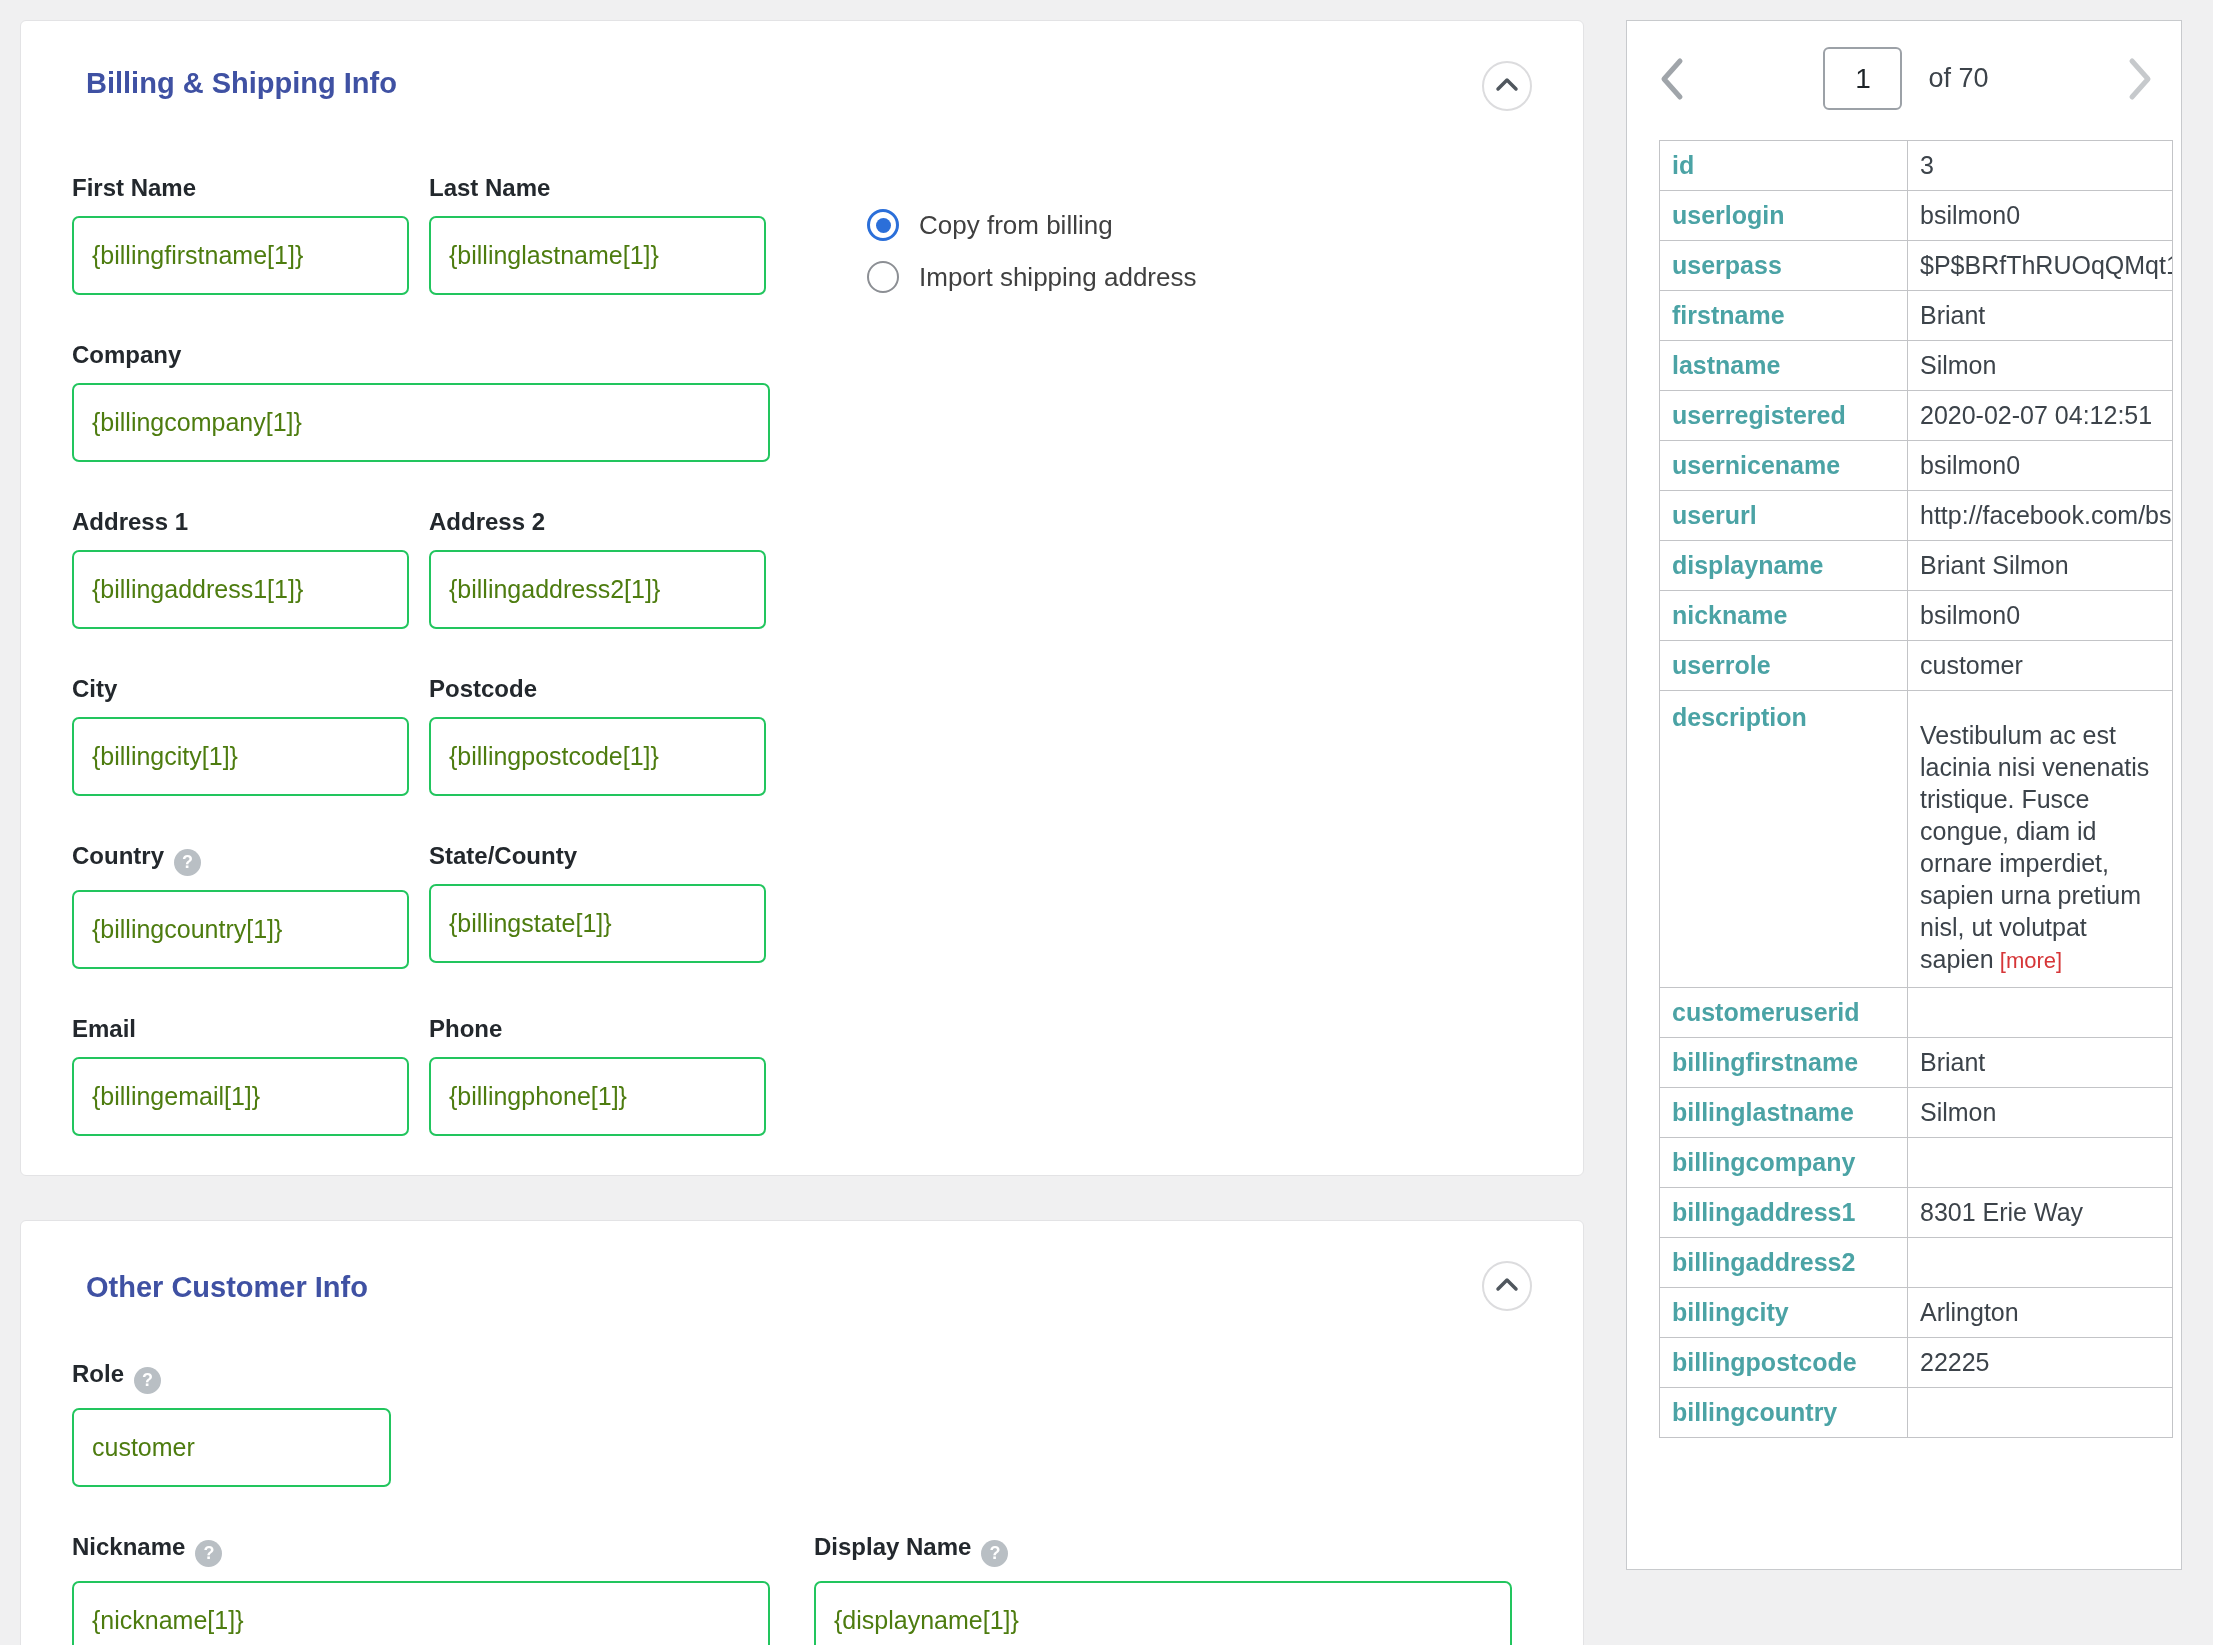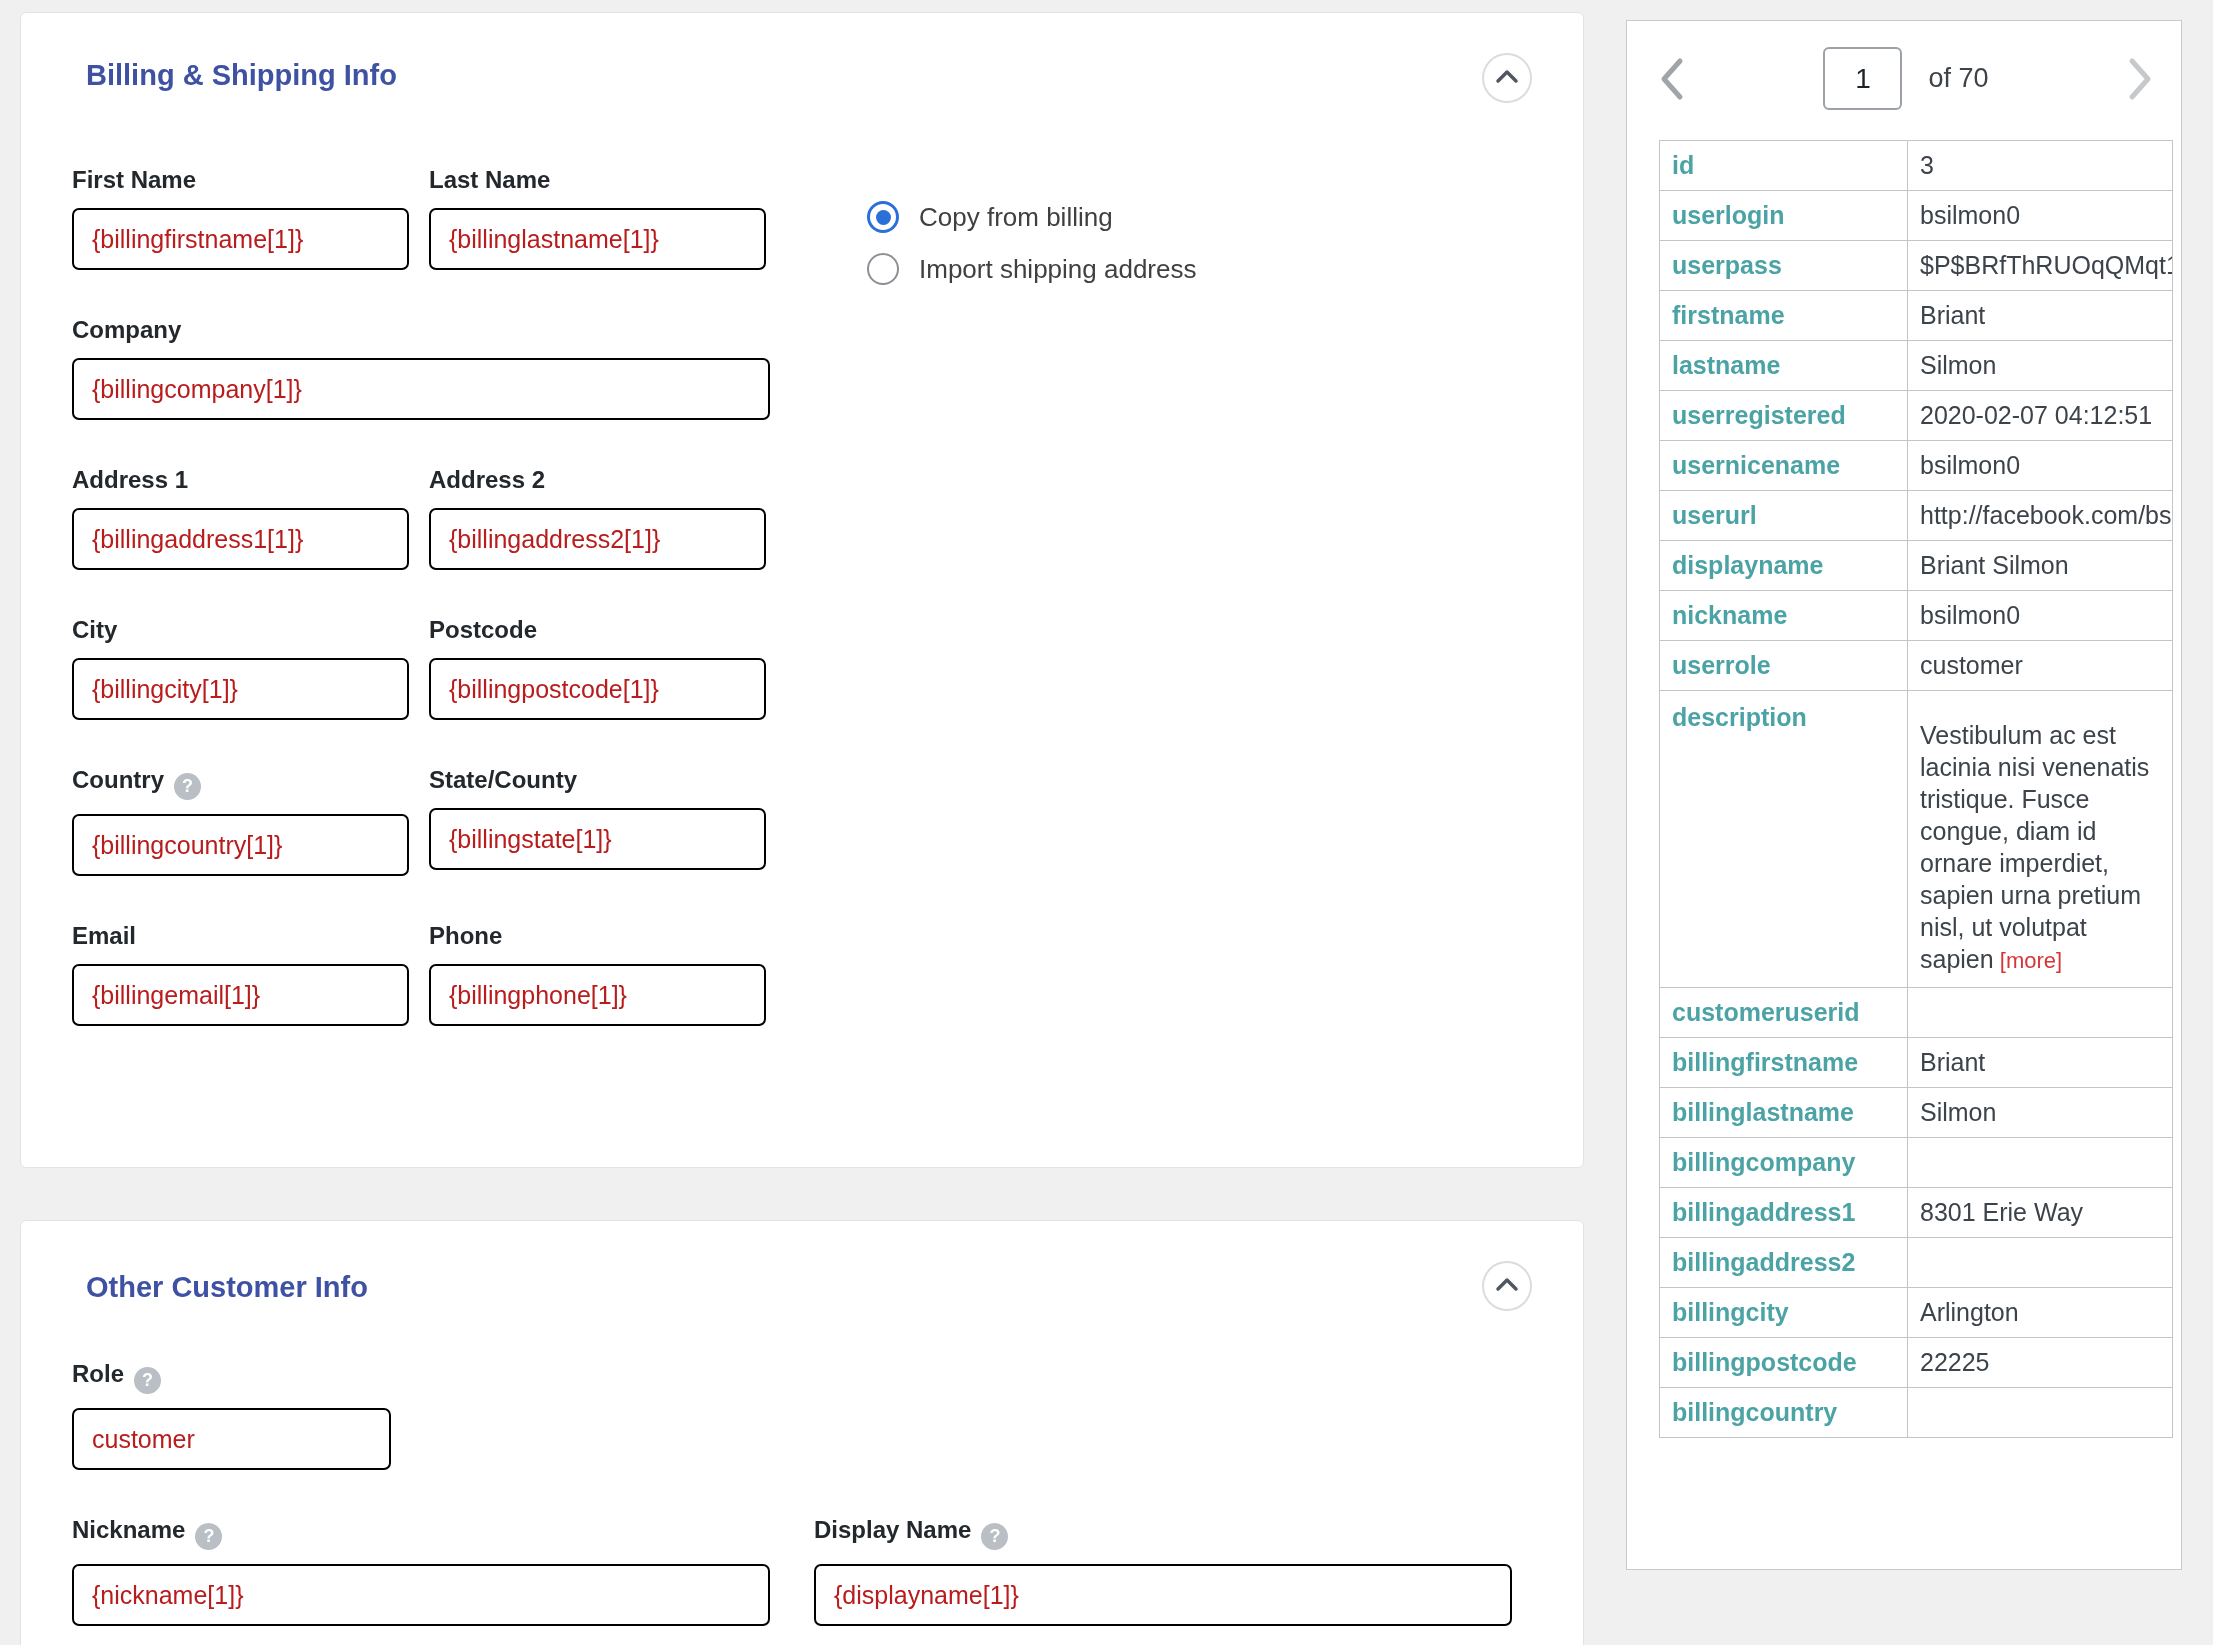--- a/index.html
+++ b/index.html
@@ -11,21 +11,21 @@
   }
   .page { position:relative; width:2214px; height:1645px; overflow:hidden; background:#f0f0f1; }
 
   
   .card {
     position:absolute;
     background:#fff;
     border:1px solid #e3e3e5;
     border-radius:6px;
   }
-  .card-billing { left:20px; top:12px; width:1564px; height:1156px; padding:44px 55px 0 51px; }
+  .card-billing { left:20px; top:20px; width:1564px; height:1156px; padding:44px 55px 0 51px; }
   .card-other   { left:20px; top:1220px; width:1564px; height:554px; padding:48px 55px 0 51px; }
 
   .card-title {
     font-size:29px;
     font-weight:bold;
     color:#3f51a3;
     margin:0 0 73px 14px;
     line-height:36px;
   }
   .card-other .card-title { margin-bottom:55px; }
@@ -40,26 +40,26 @@
 
   
   .form-row { display:flex; gap:20px; margin-bottom:46px; }
   .form-row.wide-gap { gap:44px; }
   .field {}
   .field-label {
     display:block; font-size:24px; font-weight:bold; color:#23282d;
     margin-bottom:14px; line-height:28px;
   }
   .text-input {
-    height:62px;
-    border:2px solid #000000;
+    height:79px;
+    border:2px solid #22c55e;
     border-radius:7px;
     font-size:25px;
     padding:0 18px;
-    color:#b91c1c;
+    color:#4d7c0f;
     font-family:inherit;
     background:#fff;
     outline:none;
   }
   .w-std  { width:337px; }
   .w-wide { width:698px; }
   .w-role { width:319px; }
 
   .help-icon {
     display:inline-block; width:27px; height:27px; border-radius:50%;

